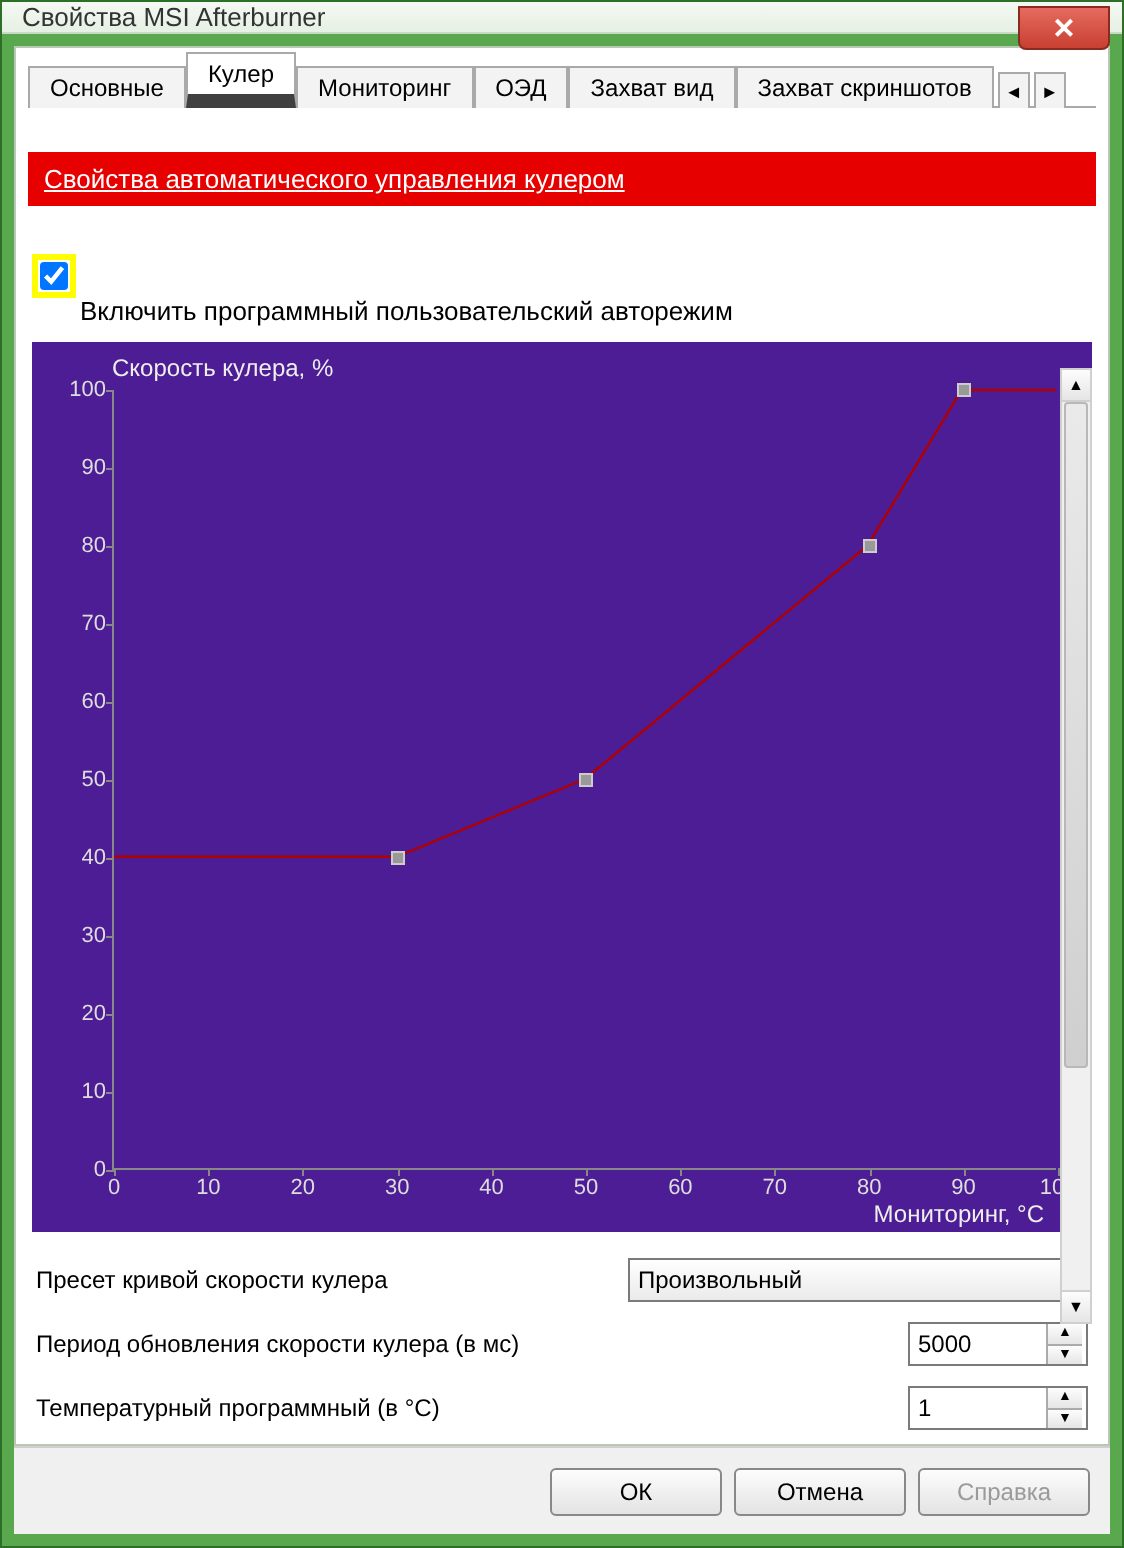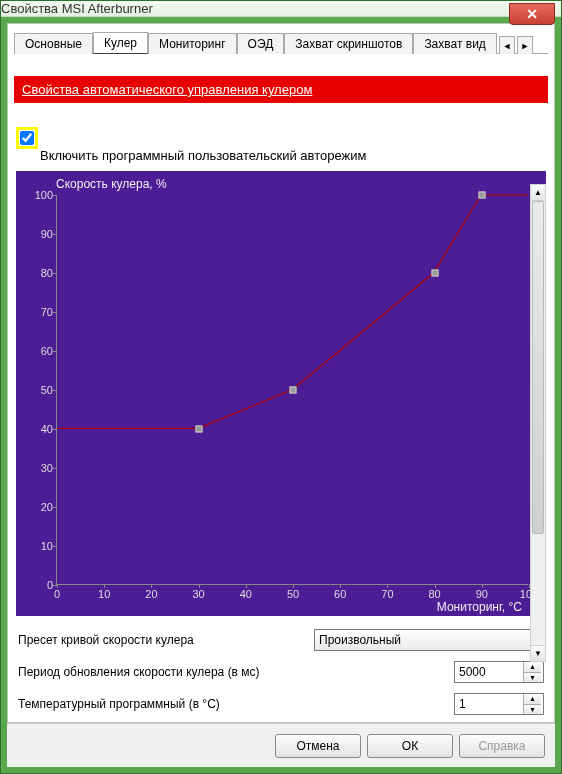--- a/index.html
+++ b/index.html
@@ -22,20 +22,21 @@
   }
   .titlebar {
     height: 30px;
     background: linear-gradient(to bottom, #f4f9f3, #e6f0e4);
     display: flex;
     align-items: center;
     border-bottom: 1px solid #c9dac6;
     position: relative;
   }
   .title-text {
+    padding-left: 10px;
     color: #333;
     font-size: 13px;
   }
   .close-btn {
     position: absolute;
     right: 6px;
     top: 2px;
     width: 46px;
     height: 22px;
     background: linear-gradient(to bottom, #e56b5f, #c84031);
@@ -78,21 +79,21 @@
     padding: 3px 10px;
     margin-right: 0;
     font-size: 12px;
     background: #f3f3f3;
     position: relative;
     top: 1px;
     cursor: pointer;
   }
   .tab.active {
     background: #fff;
-    border-bottom: 1px solid #404040;
+    border-bottom: 7px solid #404040;
     z-index: 2;
   }
   .tabnav {
     border: 1px solid #a9a9a9;
     width: 16px;
     height: 18px;
     display: flex;
     align-items: center;
     justify-content: center;
     font-size: 9px;
@@ -327,22 +328,22 @@
   </div>
 
   <div class="outer-body">
     <div class="inner-panel">
 
       <div class="tabbar">
         <div class="tab">Основные</div>
         <div class="tab active">Кулер</div>
         <div class="tab">Мониторинг</div>
         <div class="tab">ОЭД</div>
+        <div class="tab">Захват вид</div>
         <div class="tab">Захват скриншотов</div>
-        <div class="tab">Захват вид</div>
         <div class="tabnav">
             <span>◄</span>
           </div>
         <div class="tabnav">
             <span>►</span>
           </div>
       </div>
 
       <div class="content-area">
 
@@ -448,18 +449,18 @@
           <div class="track">
             <div class="thumb"></div>
           </div>
           <div class="sbtn bot">▼</div>
         </div>
 
       </div>
     </div>
 
     <div class="buttonbar">
+      <button class="btn">ОК</button>
       <button class="btn">Отмена</button>
-      <button class="btn">ОК</button>
       <button class="btn disabled">Справка</button>
     </div>
   </div>
 </div>
 
 </body></html>

